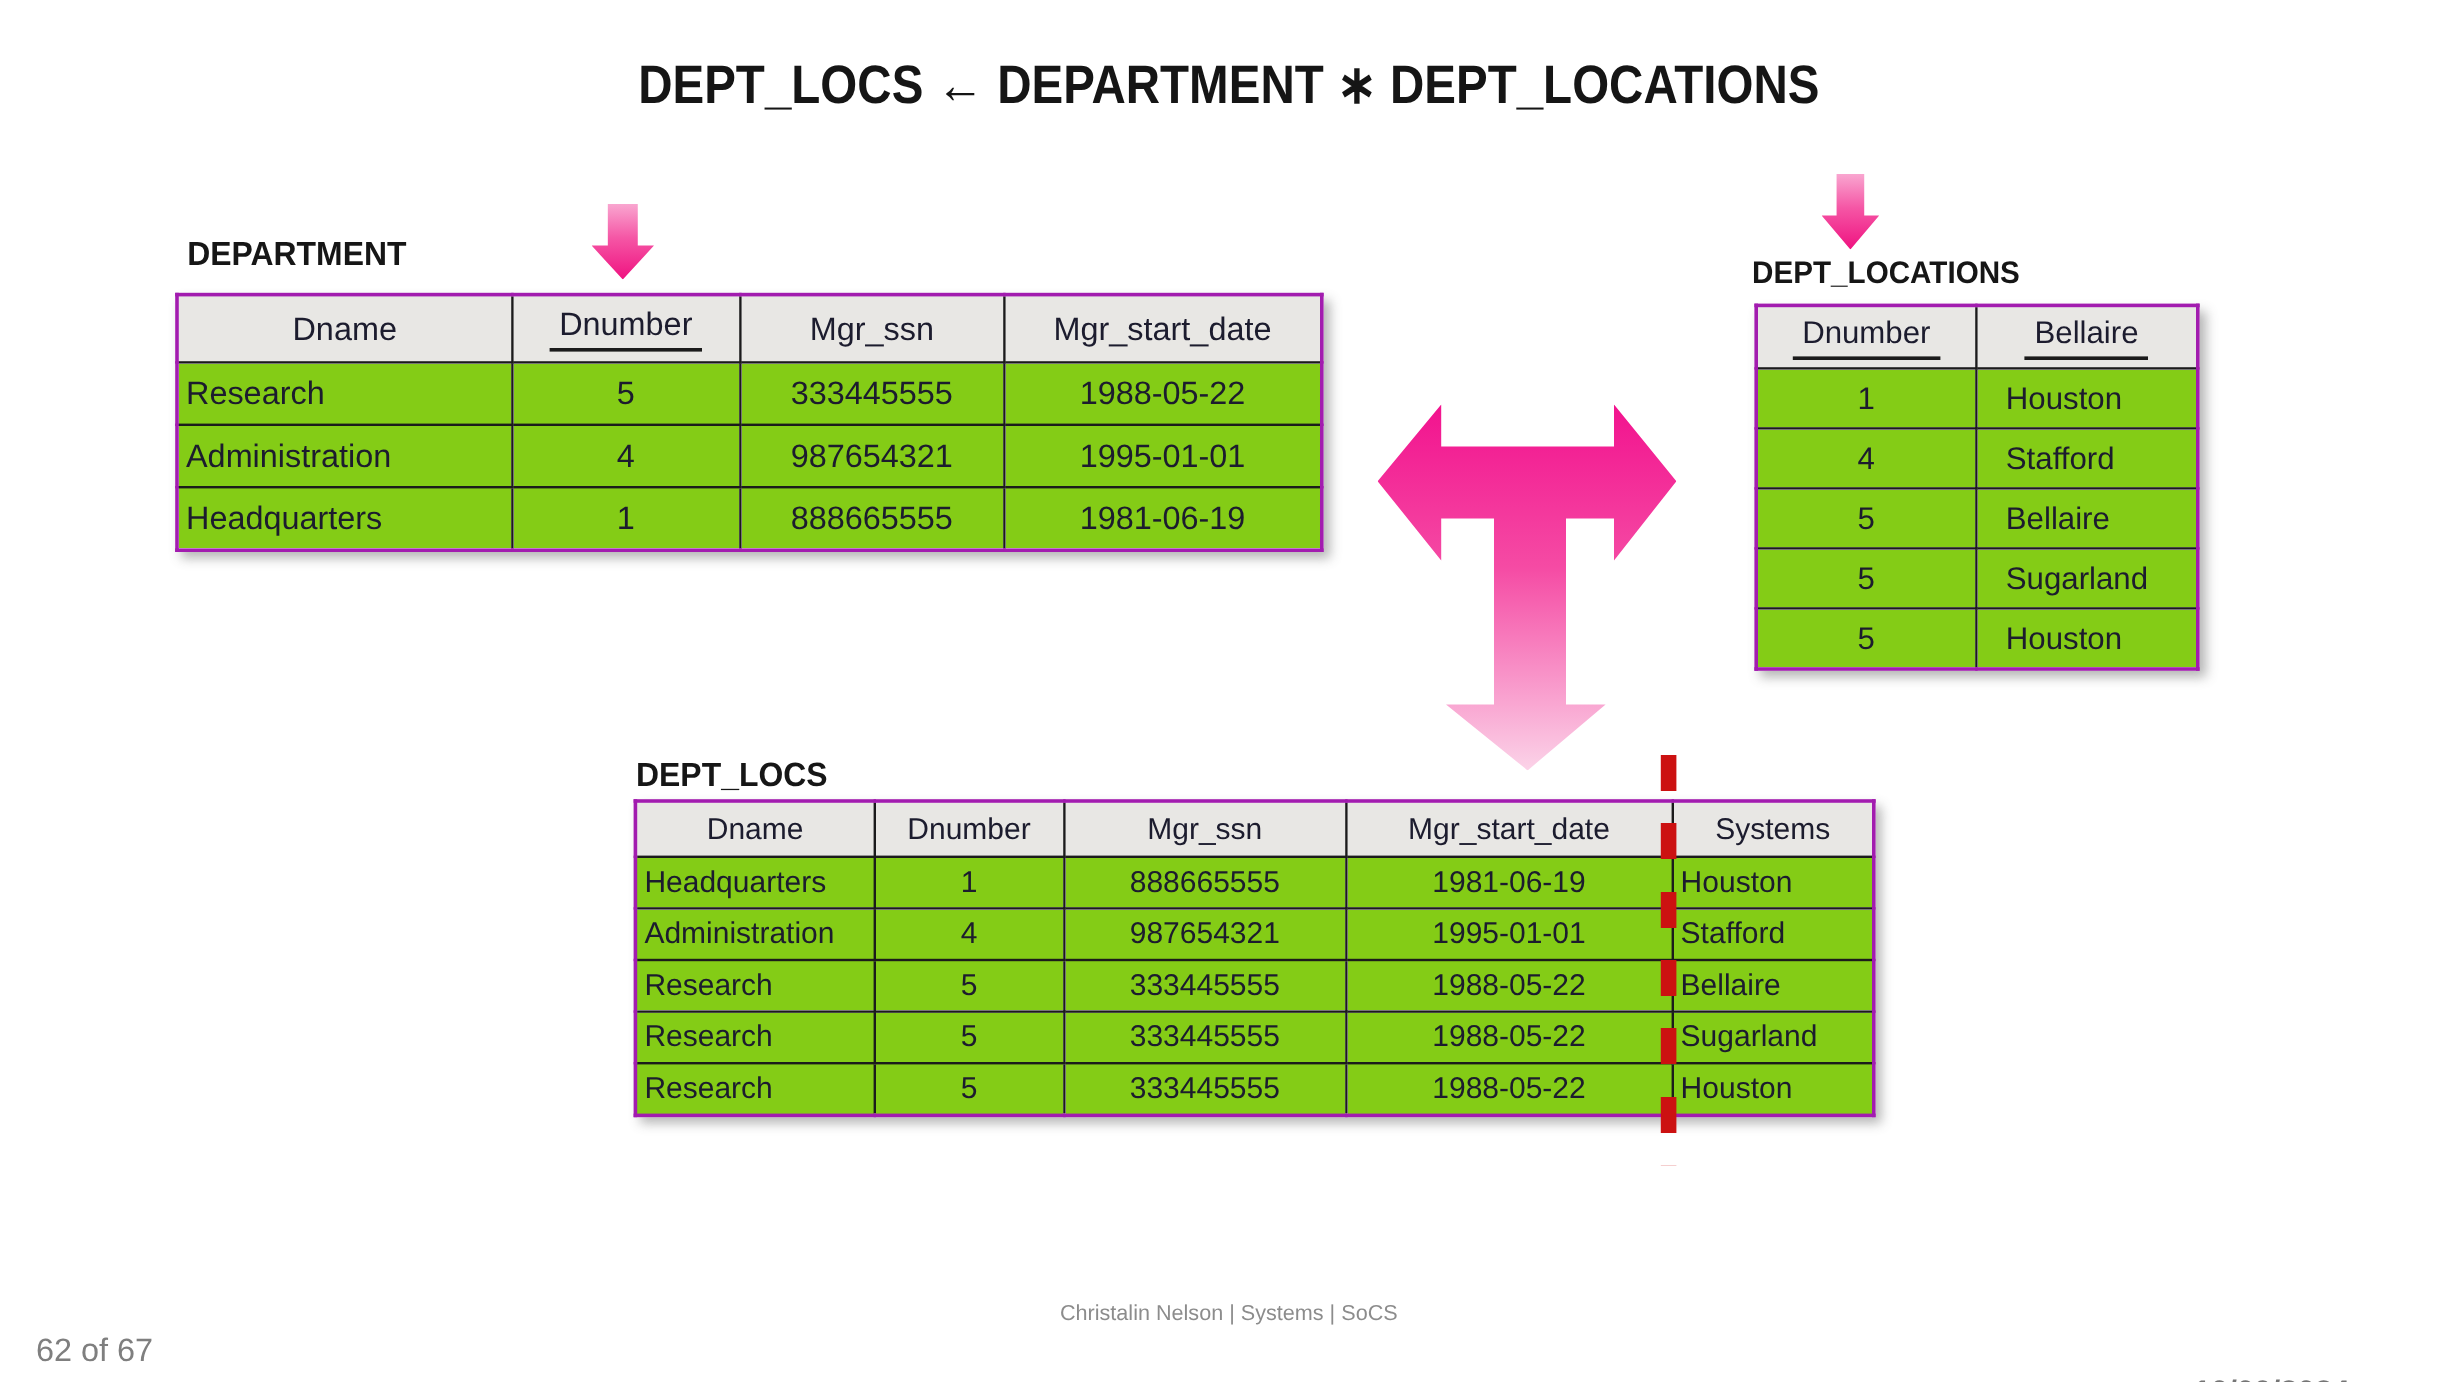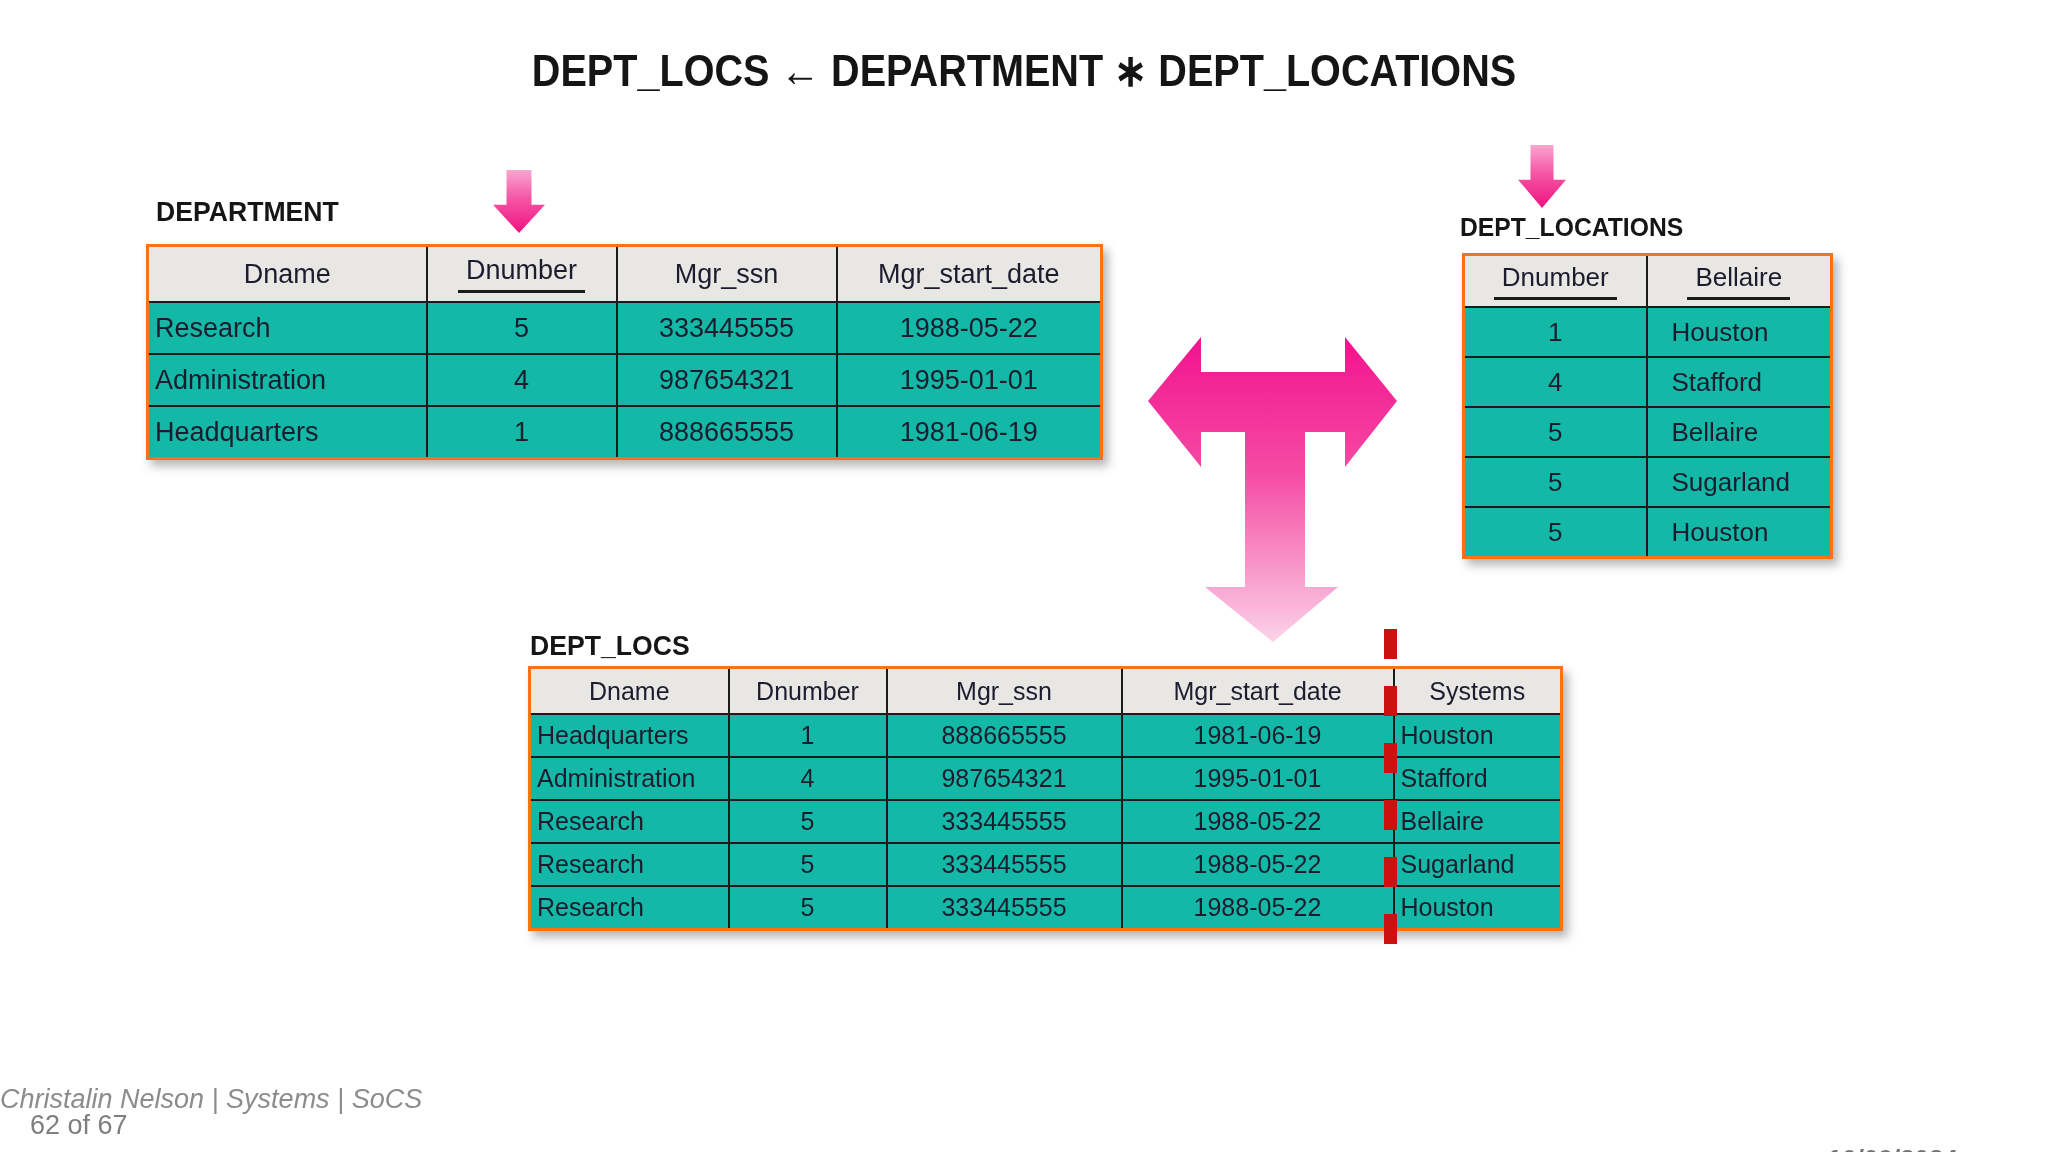--- a/index.html
+++ b/index.html
@@ -20,28 +20,28 @@
   }
   #label-department{left:156px;top:196px;font-size:28px;}
   #label-dept-locations{left:1460px;top:212px;font-size:26px;}
   #label-dept-locs{left:530px;top:630px;font-size:28px;}
 
   
   table.rel{
     position:absolute;border-collapse:collapse;table-layout:fixed;
     background:#ffffff;color:#1c1c2e;
     box-shadow:5px 6px 9px rgba(90,90,90,0.45);
-    border:3px solid #f97316;
+    border:3px solid #a21caf;
   }
   table.rel th,table.rel td{
     border:2px solid #1b1b1b;overflow:hidden;white-space:nowrap;
     font-weight:400;padding:0 6px;
   }
   table.rel th{background:#e8e7e4;text-align:center;}
-  table.rel td{background:#14b8a6;margin-top:41px;}
+  table.rel td{background:#84cc16;margin-top:41px;}
   td.al{text-align:left;padding-left:18px;}
   .key-underline{display:inline-block;border-bottom:3px solid #1b1b1b;padding:0 8px 4px 8px;}
 
   #table-department{left:146px;top:244px;width:954px;font-size:27px;}
   #table-department th{height:54px;}
   #table-department td{height:50px;}
 
   #table-dept-locations{left:1462px;top:253px;width:368px;font-size:26px;}
   #table-dept-locations th{height:50px;}
   #table-dept-locations td{height:48px;}
@@ -71,22 +71,22 @@
   }
 
   
   #divider-location{
     position:absolute;left:1384px;top:629px;width:13px;height:342px;z-index:5;
     background:repeating-linear-gradient(180deg,#cc1111 0px,#cc1111 30px,rgba(0,0,0,0) 30px,rgba(0,0,0,0) 57px);
   }
 
   
   .footer-credit{
-    position:absolute;top:1084px;left:0;width:100%;text-align:left;
-    font-size:27px;color:#8c8c8c;font-style:italic;
+    position:absolute;top:1084px;left:0;width:100%;text-align:center;
+    font-size:18px;color:#8c8c8c;
   }
   .footer-page{
     position:absolute;top:1110px;left:30px;font-size:27px;color:#7f7f7f;
   }
   .footer-date{
     position:absolute;top:1144px;right:90px;font-size:26px;font-weight:700;color:#757575;
   }
 </style>
 </head>
 <body>

